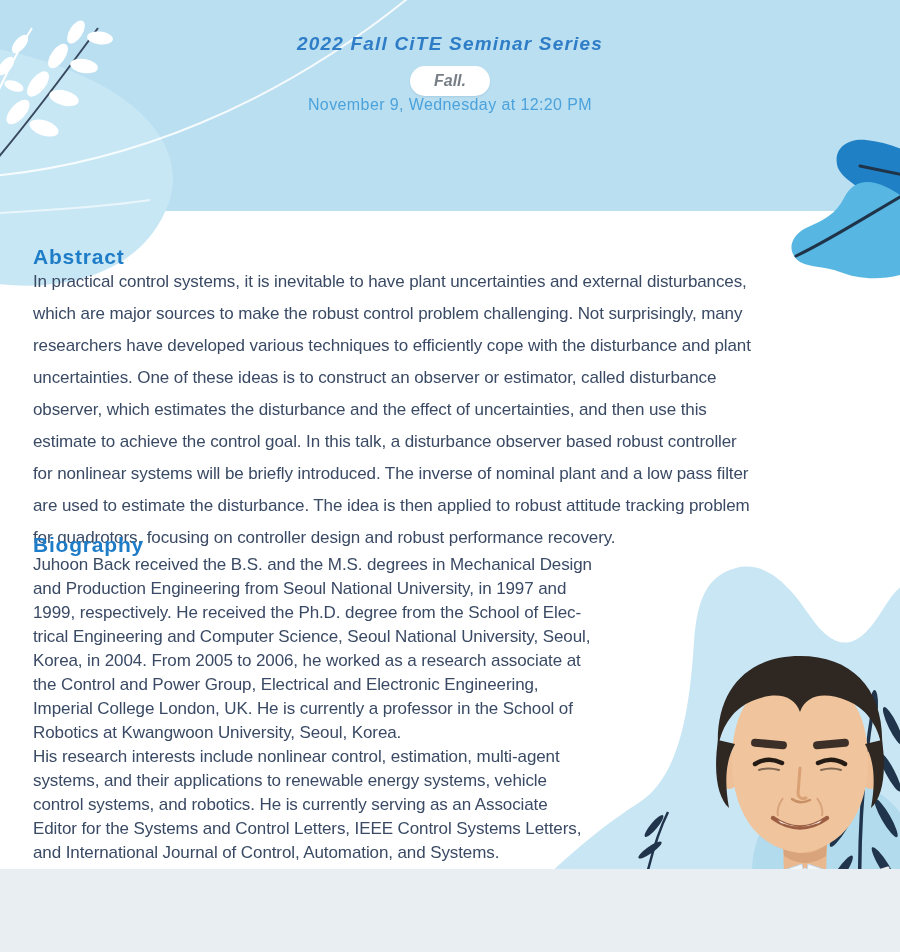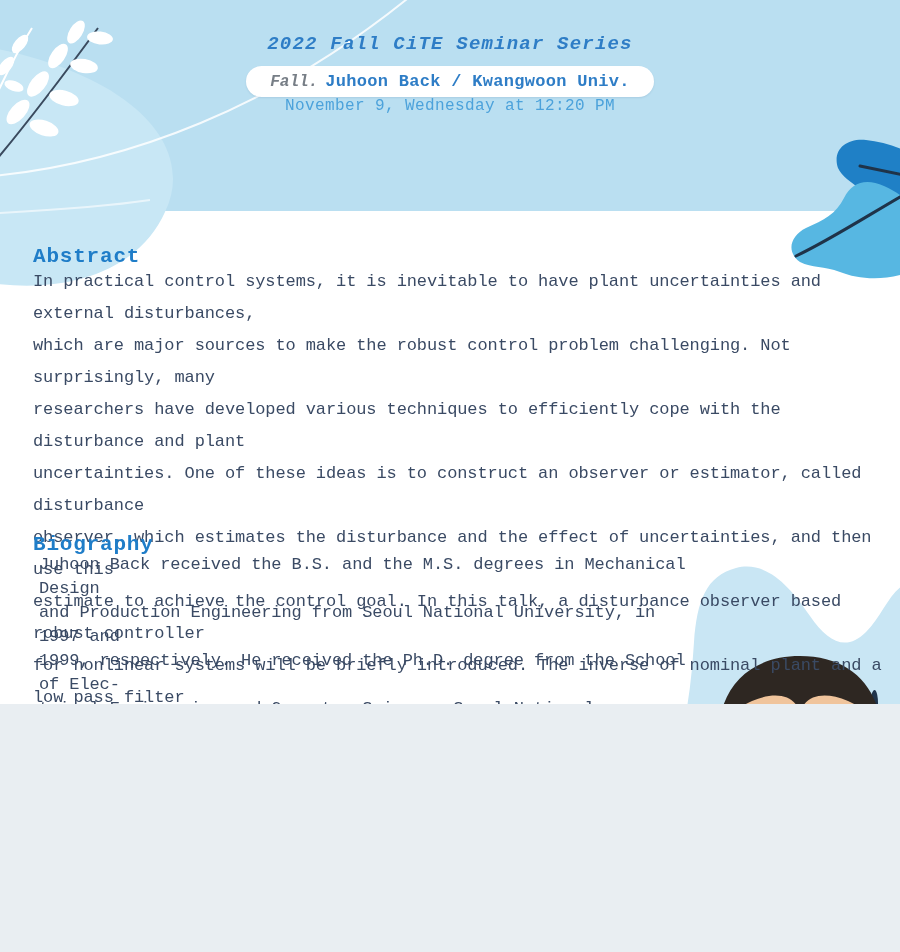--- a/index.html
+++ b/index.html
@@ -1,19 +1,19 @@
 <!DOCTYPE html>
 <html><head>
 <meta charset="utf-8">
 <style>
   html,body{margin:0;padding:0;background:#e9eef2;}
   .poster{
-    position:relative;width:900px;height:704px;margin:0 auto;
+    position:relative;width:900px;height:869px;margin:0 auto;
     background:#ffffff;overflow:hidden;
-    font-family:Liberation Mono, monospace;
+    font-family:Liberation Sans, sans-serif;
   }
   
   .band{position:absolute;left:0;top:0;width:900px;height:211px;background:#badff1;}
   .deco{position:absolute;pointer-events:none;}
   .header-text{position:absolute;left:0;top:0;width:900px;text-align:center;}
   .series{
     margin-top:33px;font-size:19px;font-weight:700;font-style:italic;
     color:#2e7dc6;letter-spacing:1.2px;
   }
   .title{
@@ -37,21 +37,20 @@
   .abstract-body{
     position:absolute;left:33px;top:266px;width:860px;
     font-size:17px;line-height:32px;color:#3a4a64;letter-spacing:-0.1px;
     white-space:pre-line;
   }
   .biography-heading{top:517px;}
   .biography-body{
     position:absolute;left:33px;top:553px;width:660px;
     font-size:17px;line-height:24px;color:#3a4a64;letter-spacing:-0.1px;
     white-space:pre-line;
-    margin-left:6px;
   }
   
   .footer{position:absolute;left:34px;top:899px;display:flex;align-items:center;gap:38px;}
   .postech{display:flex;flex-direction:column;}
   .postech-word{
     font-size:16px;font-weight:700;font-style:italic;color:#d5106a;
     letter-spacing:1.5px;transform:skewX(-4deg);
   }
   .postech-tagline{
     font-size:5px;color:#d5106a;letter-spacing:0.3px;margin-top:1.5px;
@@ -118,21 +117,20 @@
       <path d="M860,166 L 918,178" fill="none" stroke="#1f3349" stroke-width="3" stroke-linecap="round"></path>
       <path d="M796,256 C 830,240 870,214 912,190" fill="none" stroke="#1f3349" stroke-width="3" stroke-linecap="round"></path>
     </g>
   </svg>
 
   <div class="header-text">
     <div class="series">2022 Fall CiTE Seminar Series</div>
     <div>
       <span class="speaker-pill">
         <span class="speaker-prefix">Fall.</span>
-        <span class="speaker-name">Juhoon Back / Kwangwoon Univ.</span>
       </span>
     </div>
     <div class="datetime">November 9, Wednesday at 12:20 PM</div>
   </div>
 
   <svg class="deco" style="left:0;top:540px;" width="900" height="412" viewBox="0 540 900 412">
 
     <g>
       <path d="M470,952 C 520,905 565,850 640,802 C 682,774 690,702 694,642
                C 697,601 706,576 736,568 C 766,560 790,586 810,616

